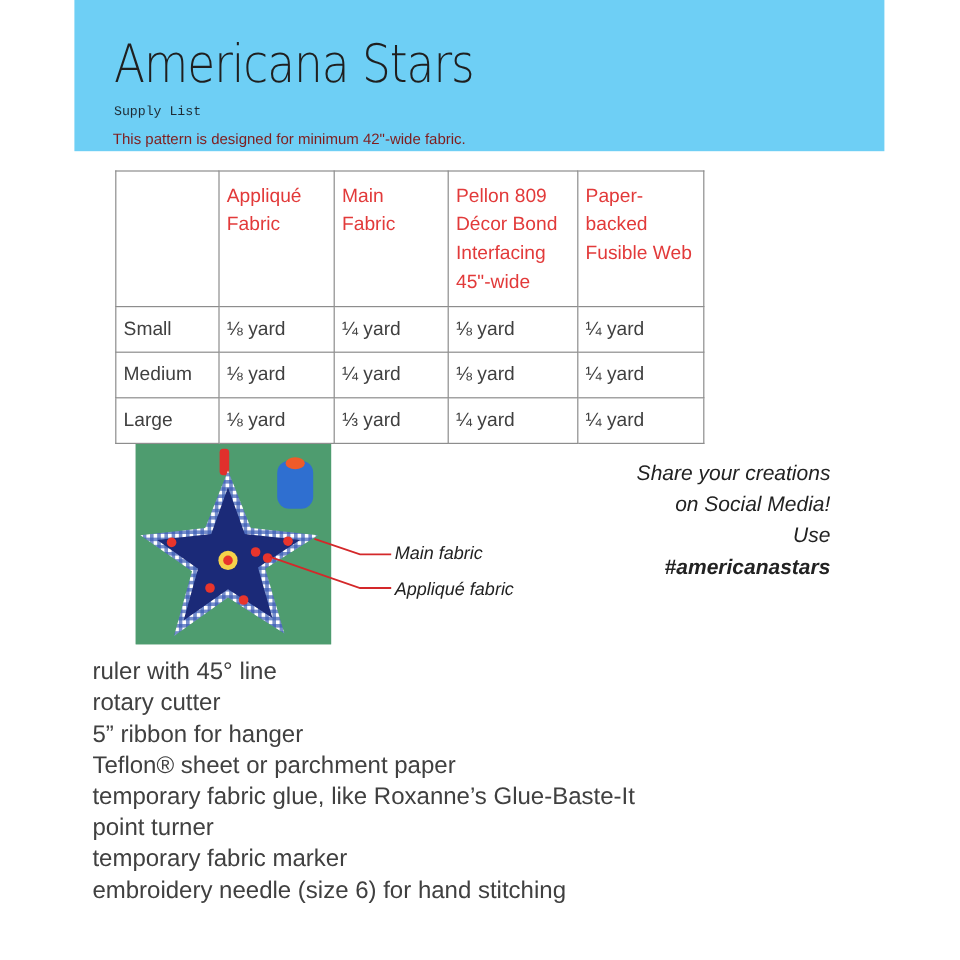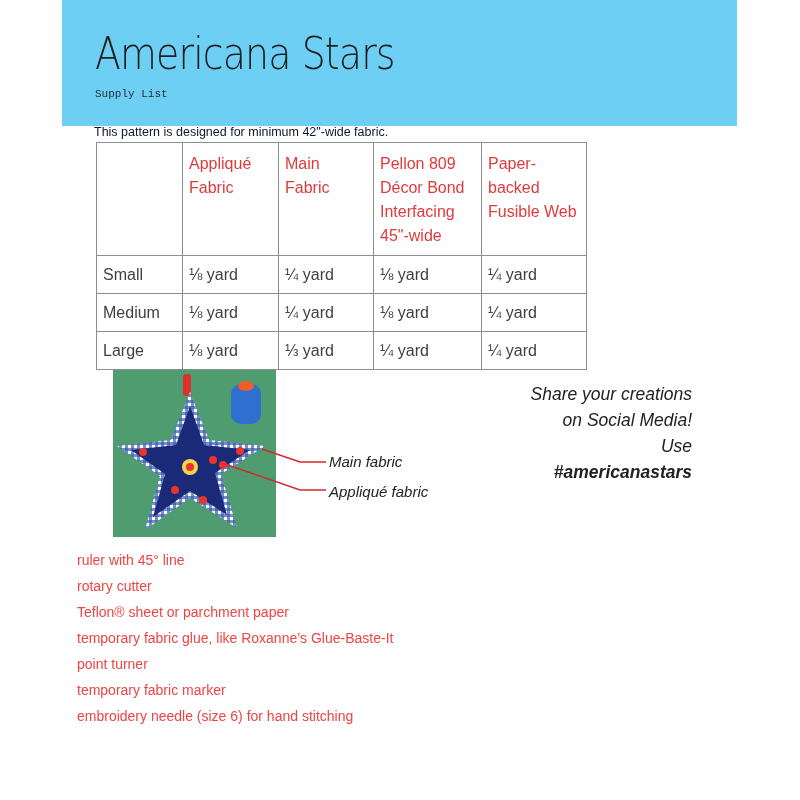--- a/index.html
+++ b/index.html
@@ -16,21 +16,21 @@
       font-family: "DejaVu Sans", sans-serif; font-weight: 200;
       font-size: 44px; letter-spacing: -1px; color: #1f1f1f;
       transform: scaleX(0.86); transform-origin: left top;
     }
     .banner-sub {
       position: absolute; left: 33px; top: 88px;
       font-size: 11px; color: #1f2a33; font-family: Liberation Mono, monospace;
     }
     .banner-note {
       position: absolute; left: 32px; top: 109px;
-      font-size: 12.5px; color: #0f172a; margin-top: 16px;
+      font-size: 12.5px; color: #7f1d1d;
     }
 
     table.supply {
       position: absolute; left: 96px; top: 142px;
       border-collapse: collapse; font-size: 16px;
     }
     table.supply td, table.supply th {
       border: 1px solid #8d8d8d; text-align: left; vertical-align: top;
       font-weight: normal; padding: 0 6px;
     }
@@ -47,21 +47,21 @@
     }
 
     .share {
       position: absolute; left: 482px; top: 381px; width: 210px;
       text-align: right; font-style: italic; font-size: 17.5px; line-height: 26px; color: #222;
     }
     .share .hashtag { font-weight: bold; }
 
     .list {
       position: absolute; left: 77px; top: 547px; list-style: none;
-      font-size: 14px; line-height: 26px; color: #ef4444;
+      font-size: 20px; line-height: 26px; color: #404040;
     }
   </style>
 </head>
 <body>
 
 <div class="banner">
   <div class="banner-title">Americana Stars</div>
   <div class="banner-sub">Supply List</div>
   <div class="banner-note">This pattern is designed for minimum 42"-wide fabric.</div>
 </div>
@@ -137,18 +137,19 @@
 <div class="share">
   <div>Share your creations</div>
   <div>on Social Media!</div>
   <div>Use</div>
   <div class="hashtag">#americanastars</div>
 </div>
 
 <ul class="list">
   <li>ruler with 45° line</li>
   <li>rotary cutter</li>
+  <li>5” ribbon for hanger</li>
   <li>Teflon® sheet or parchment paper</li>
   <li>temporary fabric glue, like Roxanne’s Glue-Baste-It</li>
   <li>point turner</li>
   <li>temporary fabric marker</li>
   <li>embroidery needle (size 6) for hand stitching</li>
 </ul>
 
 </body></html>

